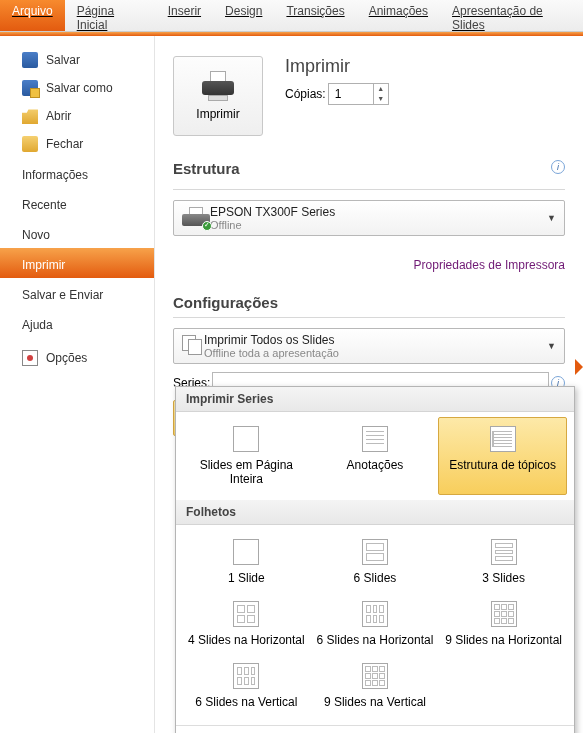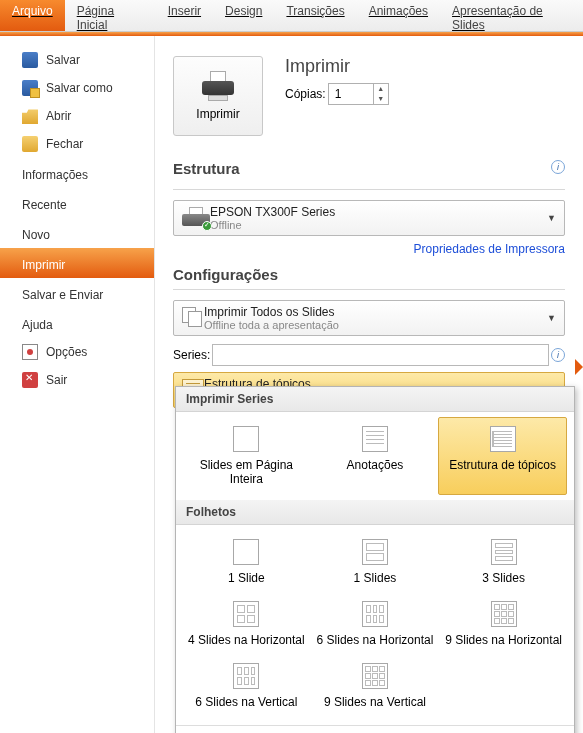--- a/index.html
+++ b/index.html
@@ -39,21 +39,21 @@
 .spin .arrows{display:flex;flex-direction:column;border-left:1px solid #b0b0b0;}
 .spin .arrows span{width:14px;height:10px;font-size:7px;text-align:center;line-height:10px;cursor:pointer;color:#555;}
 .infoicon{width:14px;height:14px;border:1px solid #7aa5d8;color:#3a6aa8;border-radius:50%;display:inline-flex;align-items:center;justify-content:center;font-size:9px;font-style:italic;cursor:pointer;}
 .dropdown{display:flex;align-items:center;border:1px solid #b8b8b8;background:linear-gradient(#fff,#f2f2f2);padding:4px 8px;border-radius:2px;cursor:pointer;position:relative;}
 .dropdown .dd-text{flex:1;}
 .dropdown .dd-title{color:#222;}
 .dropdown .dd-sub{color:#888;font-size:11px;}
 .dropdown .dd-arrow{font-size:9px;color:#444;}
 .dropdown.expanded{background:linear-gradient(#fde9a8,#f8d46a);border:1px solid #d6a840;}
 .dropdown.expanded .dd-sub{color:#8a6a20;}
-.link{color:#1d4ed8;text-align:right;cursor:pointer;margin:6px 0;}
+.link{color:#701a75;text-align:right;cursor:pointer;margin:22px 0;}
 .txtinput{flex:1;border:1px solid #b8b8b8;height:22px;padding:2px 4px;}
 .flyout{position:absolute;left:175px;top:386px;width:400px;background:#fff;border:1px solid #b4b4b4;box-shadow:2px 2px 6px rgba(0,0,0,0.25);}
 .fly-h{background:linear-gradient(#f4f4f4,#e8e8e8);padding:5px 10px;font-weight:bold;color:#444;border-bottom:1px solid #d4d4d4;}
 .fly-grid{display:flex;flex-wrap:wrap;padding:6px 6px;}
 .fly-grid.three .opt{width:33.33%;}
 .opt{display:flex;flex-direction:column;align-items:center;padding:8px 4px;gap:6px;cursor:pointer;text-align:center;}
 .opt.sel{background:linear-gradient(#fde9a8,#f8ce5c);border:1px solid #d6a840;border-radius:2px;margin:-1px;}
 .thumb{width:26px;height:26px;border:1px solid #a8a8a8;background:#fff;position:relative;}
 .thumb.lines::before{content:"";position:absolute;left:3px;right:3px;top:4px;bottom:4px;background:repeating-linear-gradient(#bbb 0 1px,transparent 1px 4px);}
 .thumb.outline::before{content:"";position:absolute;left:3px;right:3px;top:4px;bottom:4px;background:repeating-linear-gradient(#bbb 0 1px,transparent 1px 3px);}
@@ -112,27 +112,23 @@
         <span>Fechar</span>
       </div>
 
     <div class="section">Informações</div>
     <div class="section">Recente</div>
     <div class="section">Novo</div>
     <div class="section active">Imprimir</div>
     <div class="section">Salvar e Enviar</div>
     <div class="section">Ajuda</div>
 
-    <div class="item" style="">
+    <div class="item" style="margin-top:6px">
         <span class="icon16 i-options"></span>
         <span>Opções</span>
-      </div>
-    <div class="item">
-        <span class="icon16 i-exit"></span>
-        <span>Sair</span>
       </div>
   </div>
 
   <div class="content">
     <div class="row" style="align-items:flex-start;gap:22px">
       <div class="bigbtn">
         <div class="printer-icon">
             <div class="paper"></div>
             <div class="body"></div>
             <div class="tray"></div>
@@ -225,21 +221,21 @@
   <div class="fly-grid three">
     <div class="opt">
         <div class="thumb"></div>
         <span>1 Slide</span>
       </div>
     <div class="opt">
         <div class="thumb g2v">
           <div class="cell"></div>
           <div class="cell"></div>
         </div>
-        <span>1 Slides</span>
+        <span>6 Slides</span>
       </div>
     <div class="opt">
         <div class="thumb g3h" style="grid-template-columns:1fr;grid-template-rows:1fr 1fr 1fr">
           <div class="cell"></div>
           <div class="cell"></div>
           <div class="cell"></div>
         </div>
         <span>3 Slides</span>
       </div>
     <div class="opt">

